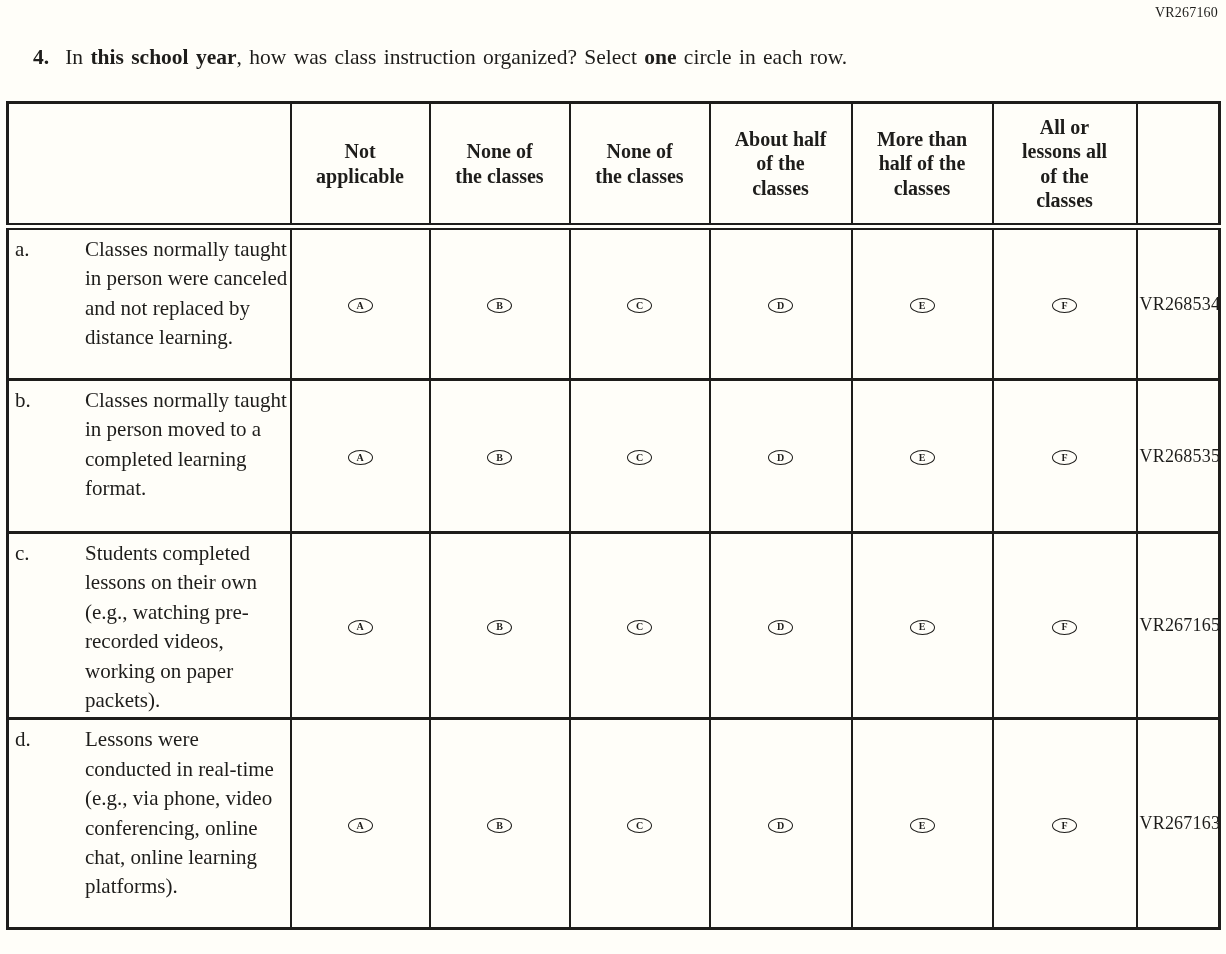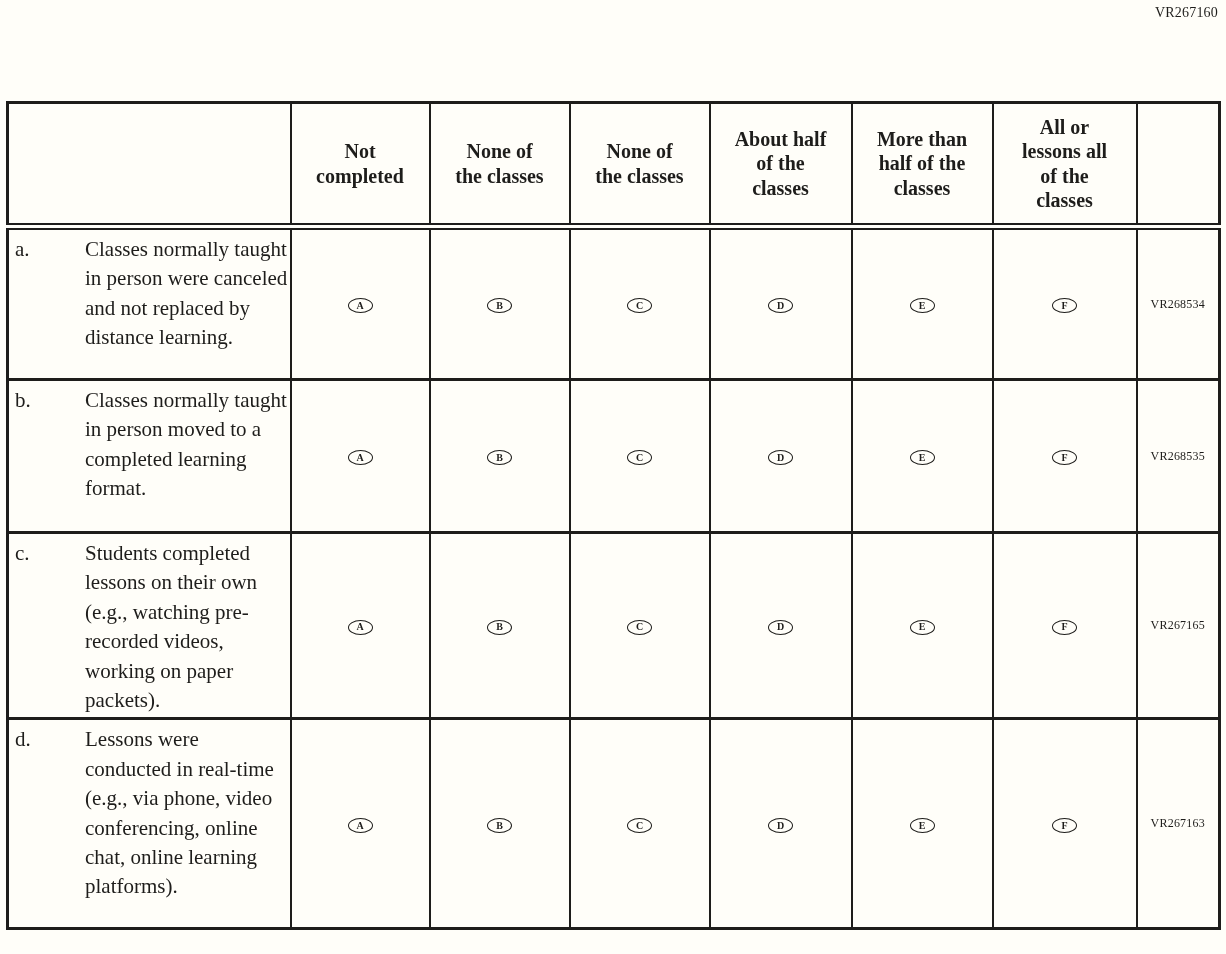--- a/index.html
+++ b/index.html
@@ -93,49 +93,50 @@
     border-radius: 50%;
     font-size: 10px;
     font-weight: 700;
     line-height: 1;
     cursor: pointer;
     background: transparent;
   }
   td.code {
     text-align: center;
     vertical-align: middle;
-    font-size: 12px;
+    font-size: 18px;
     letter-spacing: 0.2px;
     padding: 0 2px;
   }
 </style>
 </head>
 <body>
 
 <div class="page">
 
   <div class="form-code-top">VR267160</div>
 
+  <p class="question"><span class="qnum">4.</span><span>In </span><b>this school year</b><span>, how was class instruction organized? Select </span><b>one</b><span> circle in each row.</span></p>
 
   <table class="matrix">
     <colgroup>
       <col style="width:283px">
       <col style="width:139px">
       <col style="width:140px">
       <col style="width:140px">
       <col style="width:142px">
       <col style="width:141px">
       <col style="width:144px">
       <col style="width:83px">
     </colgroup>
     <thead>
       <tr>
         <th></th>
         <th>Not
-completed</th>
+applicable</th>
         <th>None of
 the classes</th>
         <th>None of
 the classes</th>
         <th>About half
 of the
 classes</th>
         <th>More than
 half of the
 classes</th>

